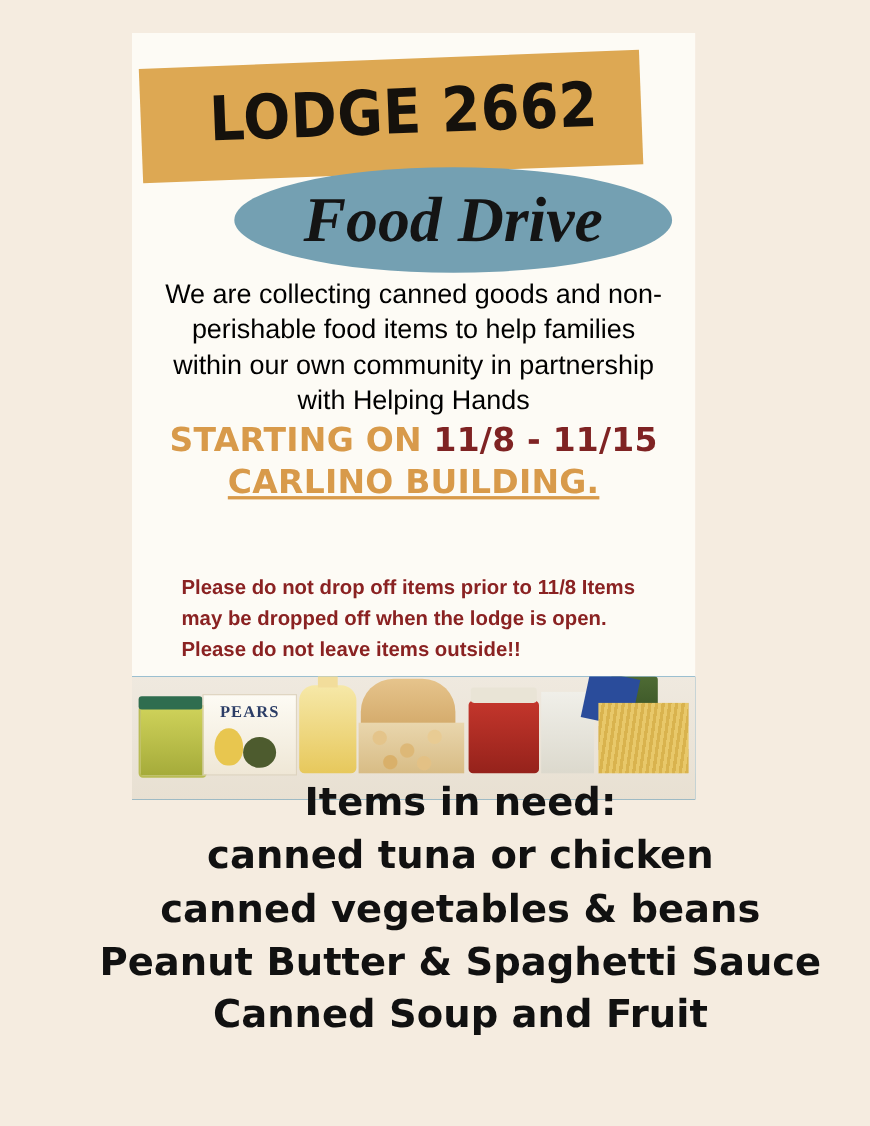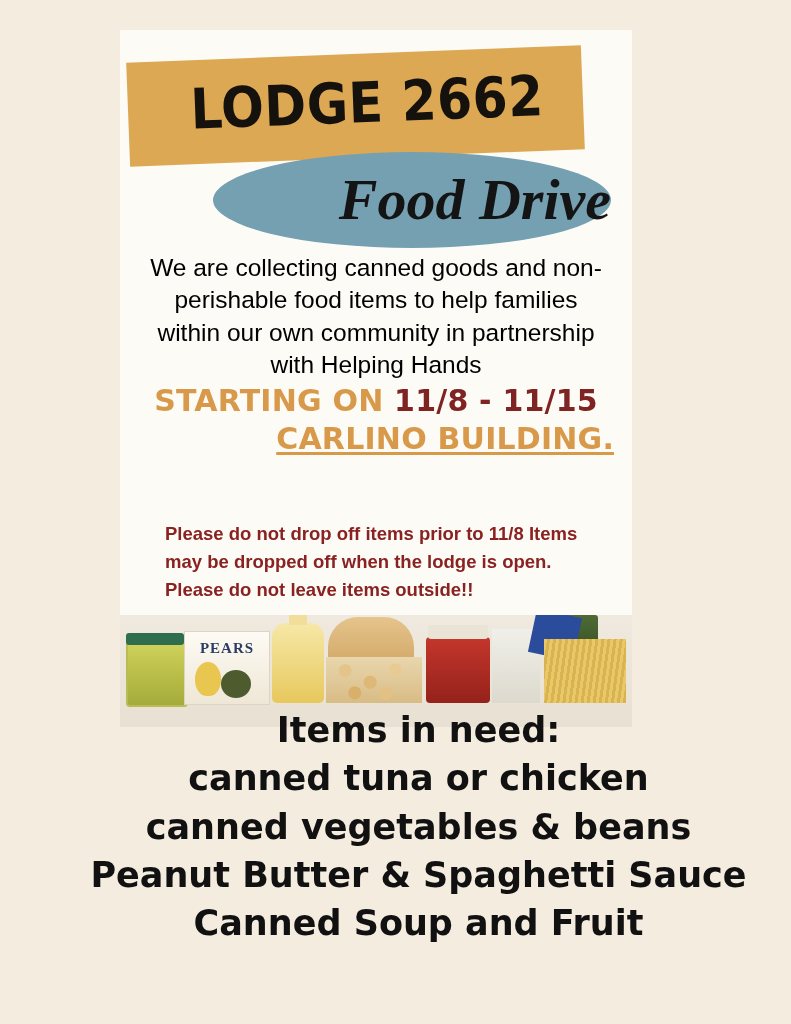--- a/index.html
+++ b/index.html
@@ -58,21 +58,21 @@
     width: 398px;
     height: 96px;
     background: #74a0b2;
     border-radius: 50%;
   }
   .food-drive-title {
     position: absolute;
     left: 93px;
     top: 136px;
     width: 398px;
-    text-align: right;
+    text-align: center;
     font-family: "Liberation Serif", serif;
     font-style: italic;
     font-weight: bold;
     font-size: 58px;
     color: #141414;
   }
 
   
   .intro {
     position: absolute;
@@ -98,21 +98,20 @@
     line-height: 1.27;
     color: #d89a4a;
     letter-spacing: 0.2px;
   }
   .callout .dates {
     color: #7f2323;
   }
   .callout .line3 {
     text-decoration: underline;
     text-underline-offset: 3px;
-    text-align: right;
   }
 
   .warning {
     position: absolute;
     left: 45px;
     top: 490px;
     width: 425px;
     text-align: left;
     font-family: "Liberation Sans", sans-serif;
     font-weight: bold;

